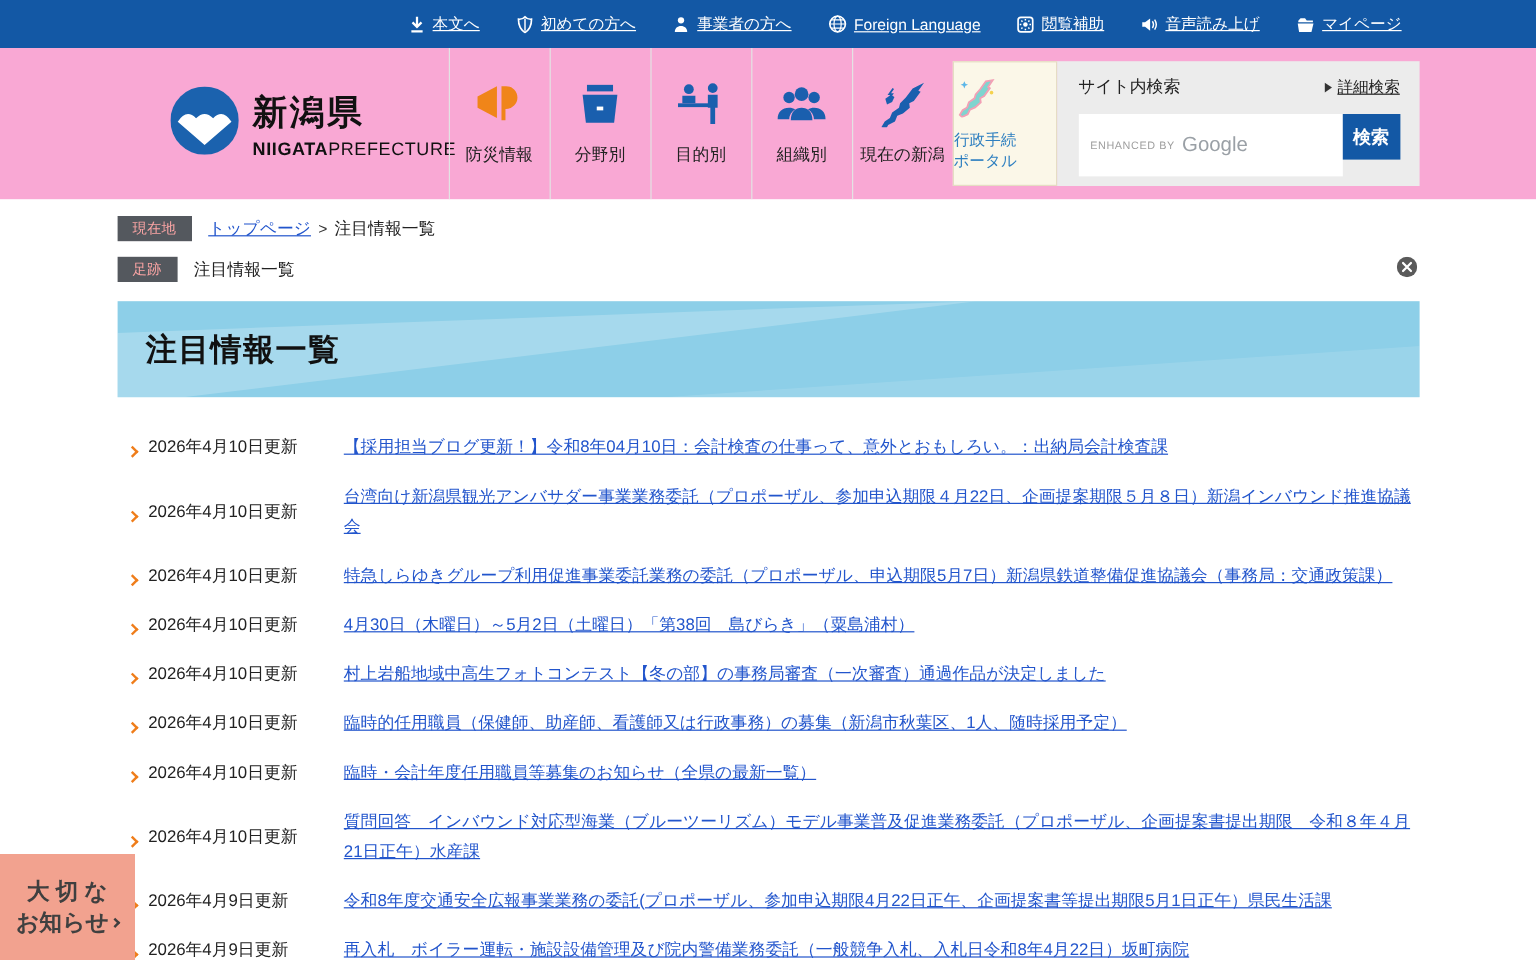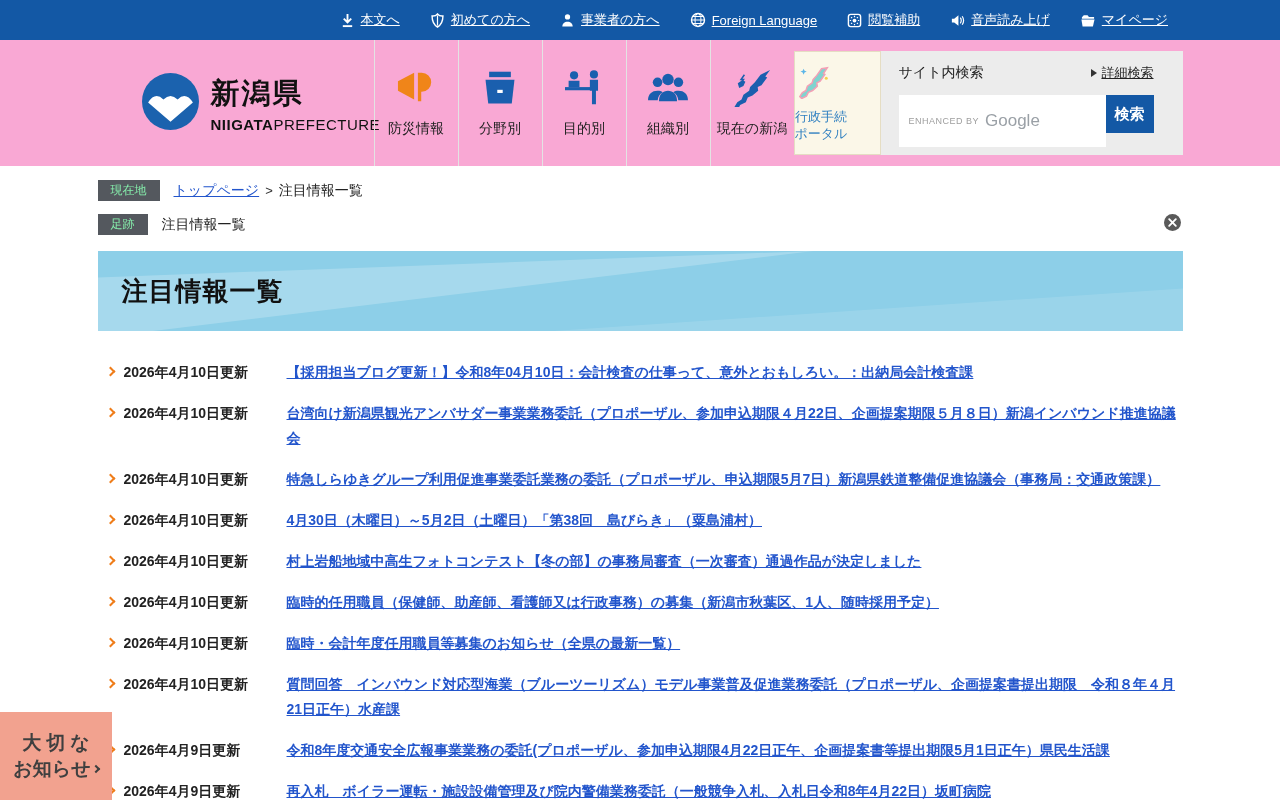--- a/index.html
+++ b/index.html
@@ -17,49 +17,49 @@
   .header-inner { width:1085px; margin:0 auto; height:126px; display:flex; align-items:stretch; }
   .logo { width:276px; display:flex; align-items:center; gap:12px; padding-left:44px; text-decoration:none; color:#111; }
   .logo-texts .jp { font-size:29px; font-weight:600; letter-spacing:2px; color:#111; }
   .logo-texts .en { font-size:15px; letter-spacing:.5px; color:#111; margin-top:2px; }
   .logo-texts .en b { font-weight:bold; }
   .nav-item { width:84px; border-left:1px solid #e3e3e3; display:flex; flex-direction:column; align-items:center; justify-content:center; gap:9px; text-decoration:none; }
   .nav-item:last-of-type { border-right:1px solid #e3e3e3; }
   .nav-item .lbl { font-size:14px; color:#222; white-space:nowrap; }
   .portal { width:87px; align-self:center; height:104px; background:#fbf7e8; border:1px solid #e5ddc3; display:flex; flex-direction:column; align-items:flex-start; justify-content:center; gap:5px; text-decoration:none; }
   .portal .plbl { font-size:13px; color:#2e7fc0; line-height:17px; text-align:center; }
-  .search-panel { width:302px; align-self:center; height:104px; background:#ececec; padding:13px 29px 0 18px; }
+  .search-panel { width:302px; align-self:center; height:104px; background:#ececec; padding:13px 16px 0 18px; }
   .search-top { display:flex; justify-content:space-between; align-items:center; }
   .search-label { font-size:14px; color:#222; }
   .adv-link { font-size:13px; color:#222; text-decoration:underline; display:flex; align-items:center; gap:5px; }
   .adv-arrow { width:0; height:0; border-left:6px solid #333; border-top:4px solid transparent; border-bottom:4px solid transparent; }
   .search-row { display:flex; margin-top:13px; }
   .search-input { flex:1; height:52px; background:#fff; display:flex; align-items:center; gap:6px; padding-left:10px; cursor:text; }
   .enh { font-size:9px; color:#9e9e9e; letter-spacing:.5px; }
   .goog { font-size:17px; color:#9aa0a6; }
   .search-btn { width:48px; height:38px; background:#1358a5; color:#fff; font-size:15px; font-weight:bold; border:none; font-family:inherit; cursor:pointer; }
 
   
   .crumbs { width:1085px; margin:14px auto 0; }
   .crumb-row { display:flex; align-items:center; margin-bottom:13px; position:relative; }
-  .badge { background:#54585e; color:#86efac; font-size:12px; padding:2px 13px; margin-right:14px; white-space:nowrap; }
+  .badge { background:#54585e; color:#fca5a5; font-size:12px; padding:2px 13px; margin-right:14px; white-space:nowrap; }
   .crumb-row a.home { color:#2255cc; font-size:14px; text-decoration:underline; }
   .crumb-sep { font-size:13px; color:#333; margin:0 6px; }
   .crumb-cur, .foot-cur { font-size:14px; color:#222; }
   .close-btn { position:absolute; right:2px; top:0; background:none; border:none; cursor:pointer; padding:0; line-height:0; }
 
   
   .banner { width:1085px; margin:16px auto 0; height:80px; background:#8dcfe8; position:relative; overflow:hidden; display:flex; align-items:center; }
   .banner::before { content:""; position:absolute; left:-4%; top:0; width:70%; height:100%; background:rgba(255,255,255,.22); clip-path:polygon(0 35%,100% 0,0 115%); }
   .banner::after { content:""; position:absolute; right:-2%; bottom:0; width:60%; height:55%; background:rgba(255,255,255,.12); clip-path:polygon(0 100%,100% 0,100% 100%); }
   .banner h1 { position:relative; font-size:26px; font-weight:bold; color:#111; padding-left:24px; letter-spacing:1px; }
 
   
   .news { width:1085px; margin:29px auto 0; }
-  .news-row { display:flex; align-items:flex-start; margin-bottom:16px; line-height:25px;font-weight:bold; }
+  .news-row { display:flex; align-items:center; margin-bottom:16px; line-height:25px; }
   .chev { flex:0 0 auto; width:7px; height:7px; border-top:2px solid #ef7d1a; border-right:2px solid #ef7d1a; transform:rotate(45deg); margin:8px 10px 0 9px; }
   .news-date { flex:0 0 163px; font-size:14px; color:#222; }
   .news-link { flex:1; font-size:14px; color:#2255cc; text-decoration:underline; }
 
   
   .notice { position:fixed; left:0; bottom:-14px; width:112px; height:102px; background:#f2a28f; display:flex; flex-direction:column; align-items:center; justify-content:flex-start; padding-top:18px; text-decoration:none; z-index:20; }
   .notice .n1 { font-size:19px; font-weight:bold; color:#3f3f3f; letter-spacing:5px; margin-left:5px; }
   .notice .n2 { font-size:19px; font-weight:bold; color:#404040; display:flex; align-items:center; }
   .notice .nchev { display:inline-block; width:6px; height:6px; border-top:2.5px solid #3f3f3f; border-right:2.5px solid #3f3f3f; transform:rotate(45deg); margin-left:2px; }
 </style>

